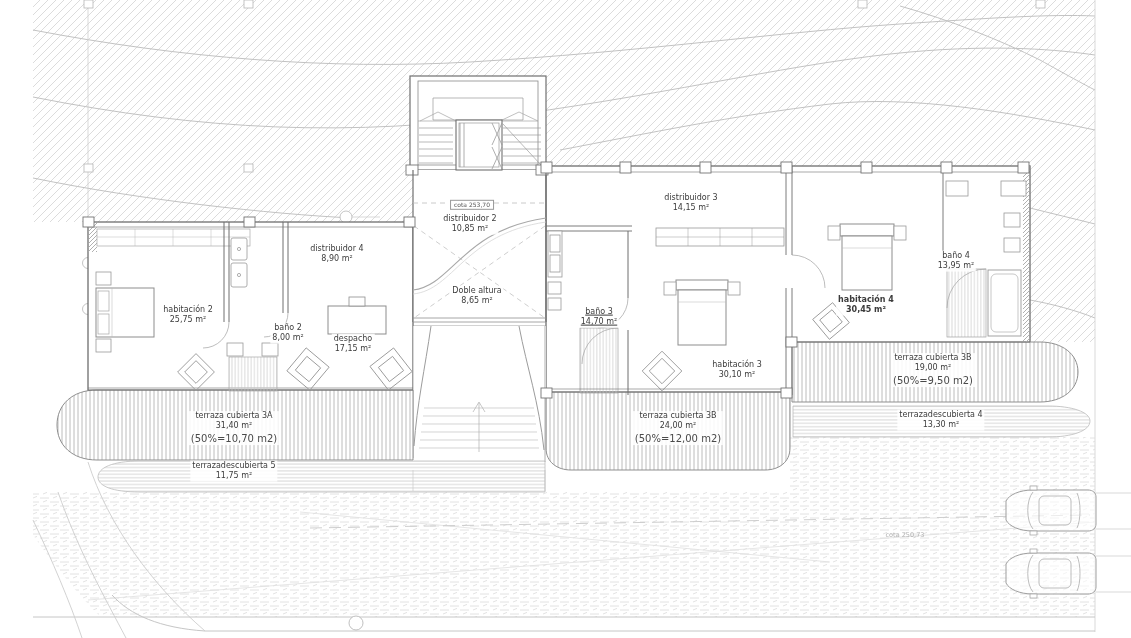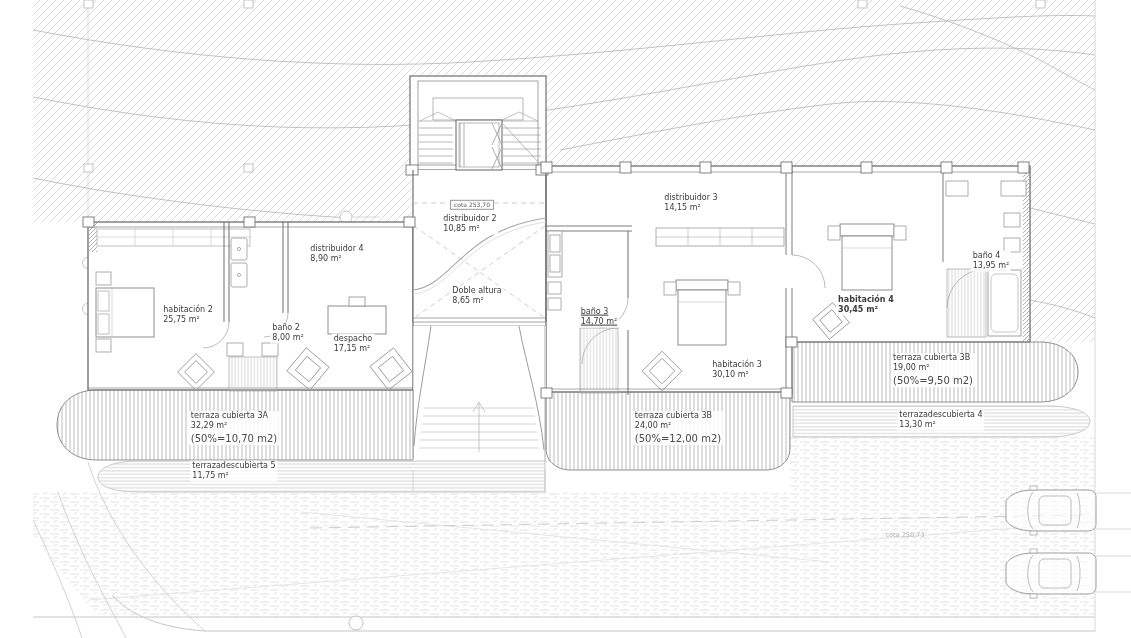--- a/index.html
+++ b/index.html
@@ -1,20 +1,20 @@
 <!DOCTYPE html>
 <html><head>
 <meta charset="utf-8">
 <style>
   html,body{margin:0;padding:0;background:#fff;}
   .canvas{position:relative;width:1131px;height:638px;background:#ffffff;overflow:hidden;
           font-family:"DejaVu Sans",sans-serif;}
   .canvas svg{position:absolute;left:0;top:0;}
   .labels{position:absolute;left:0;top:0;width:100%;height:100%;pointer-events:none;}
-  .plan-label{position:absolute;transform:translate(-50%,-50%);
+  .plan-label{position:absolute;transform:translate(-50%,-50%);text-align:center;
               font-size:8px;line-height:1.3;color:#3b3b3b;white-space:nowrap;
               background:rgba(255,255,255,0.88);padding:0 2px;}
   .plan-label .lbl-line{display:block;}
   .plan-label .lbl-pct{font-size:10px;color:#4a4a4a;}
   .cota-boxed{position:absolute;transform:translate(-50%,-50%);font-size:6px;color:#555;
               border:1px solid #999;background:#fff;padding:0 3px;line-height:1.4;white-space:nowrap;}
   .cota-muted{position:absolute;transform:translate(-50%,-50%);font-size:6.5px;color:#b3b3b3;
               white-space:nowrap;}
 </style>
 </head>
@@ -332,27 +332,27 @@
         <span class="lbl-line">14,70 m²</span>
       </div>
       <div class="plan-label" style="left: 737px; top: 370px;">
         <span class="lbl-line">habitación 3</span>
         <span class="lbl-line">30,10 m²</span>
       </div>
       <div class="plan-label" style="left: 866px; top: 305px; font-weight: bold;">
         <span class="lbl-line">habitación 4</span>
         <span class="lbl-line">30,45 m²</span>
       </div>
-      <div class="plan-label" style="left: 991px; top: 261px;">
+      <div class="plan-label" style="left: 956px; top: 261px;">
         <span class="lbl-line">baño 4</span>
         <span class="lbl-line">13,95 m²</span>
       </div>
       <div class="plan-label" style="left: 234px; top: 428px;">
         <span class="lbl-line">terraza cubierta 3A</span>
-        <span class="lbl-line">32,29 m²</span>
+        <span class="lbl-line">31,40 m²</span>
         <span class="lbl-line lbl-pct">(50%=10,70 m2)</span>
       </div>
       <div class="plan-label" style="left: 234px; top: 471px;">
         <span class="lbl-line">terrazadescubierta 5</span>
         <span class="lbl-line">11,75 m²</span>
       </div>
       <div class="plan-label" style="left: 678px; top: 428px;">
         <span class="lbl-line">terraza cubierta 3B</span>
         <span class="lbl-line">24,00 m²</span>
         <span class="lbl-line lbl-pct">(50%=12,00 m2)</span>

